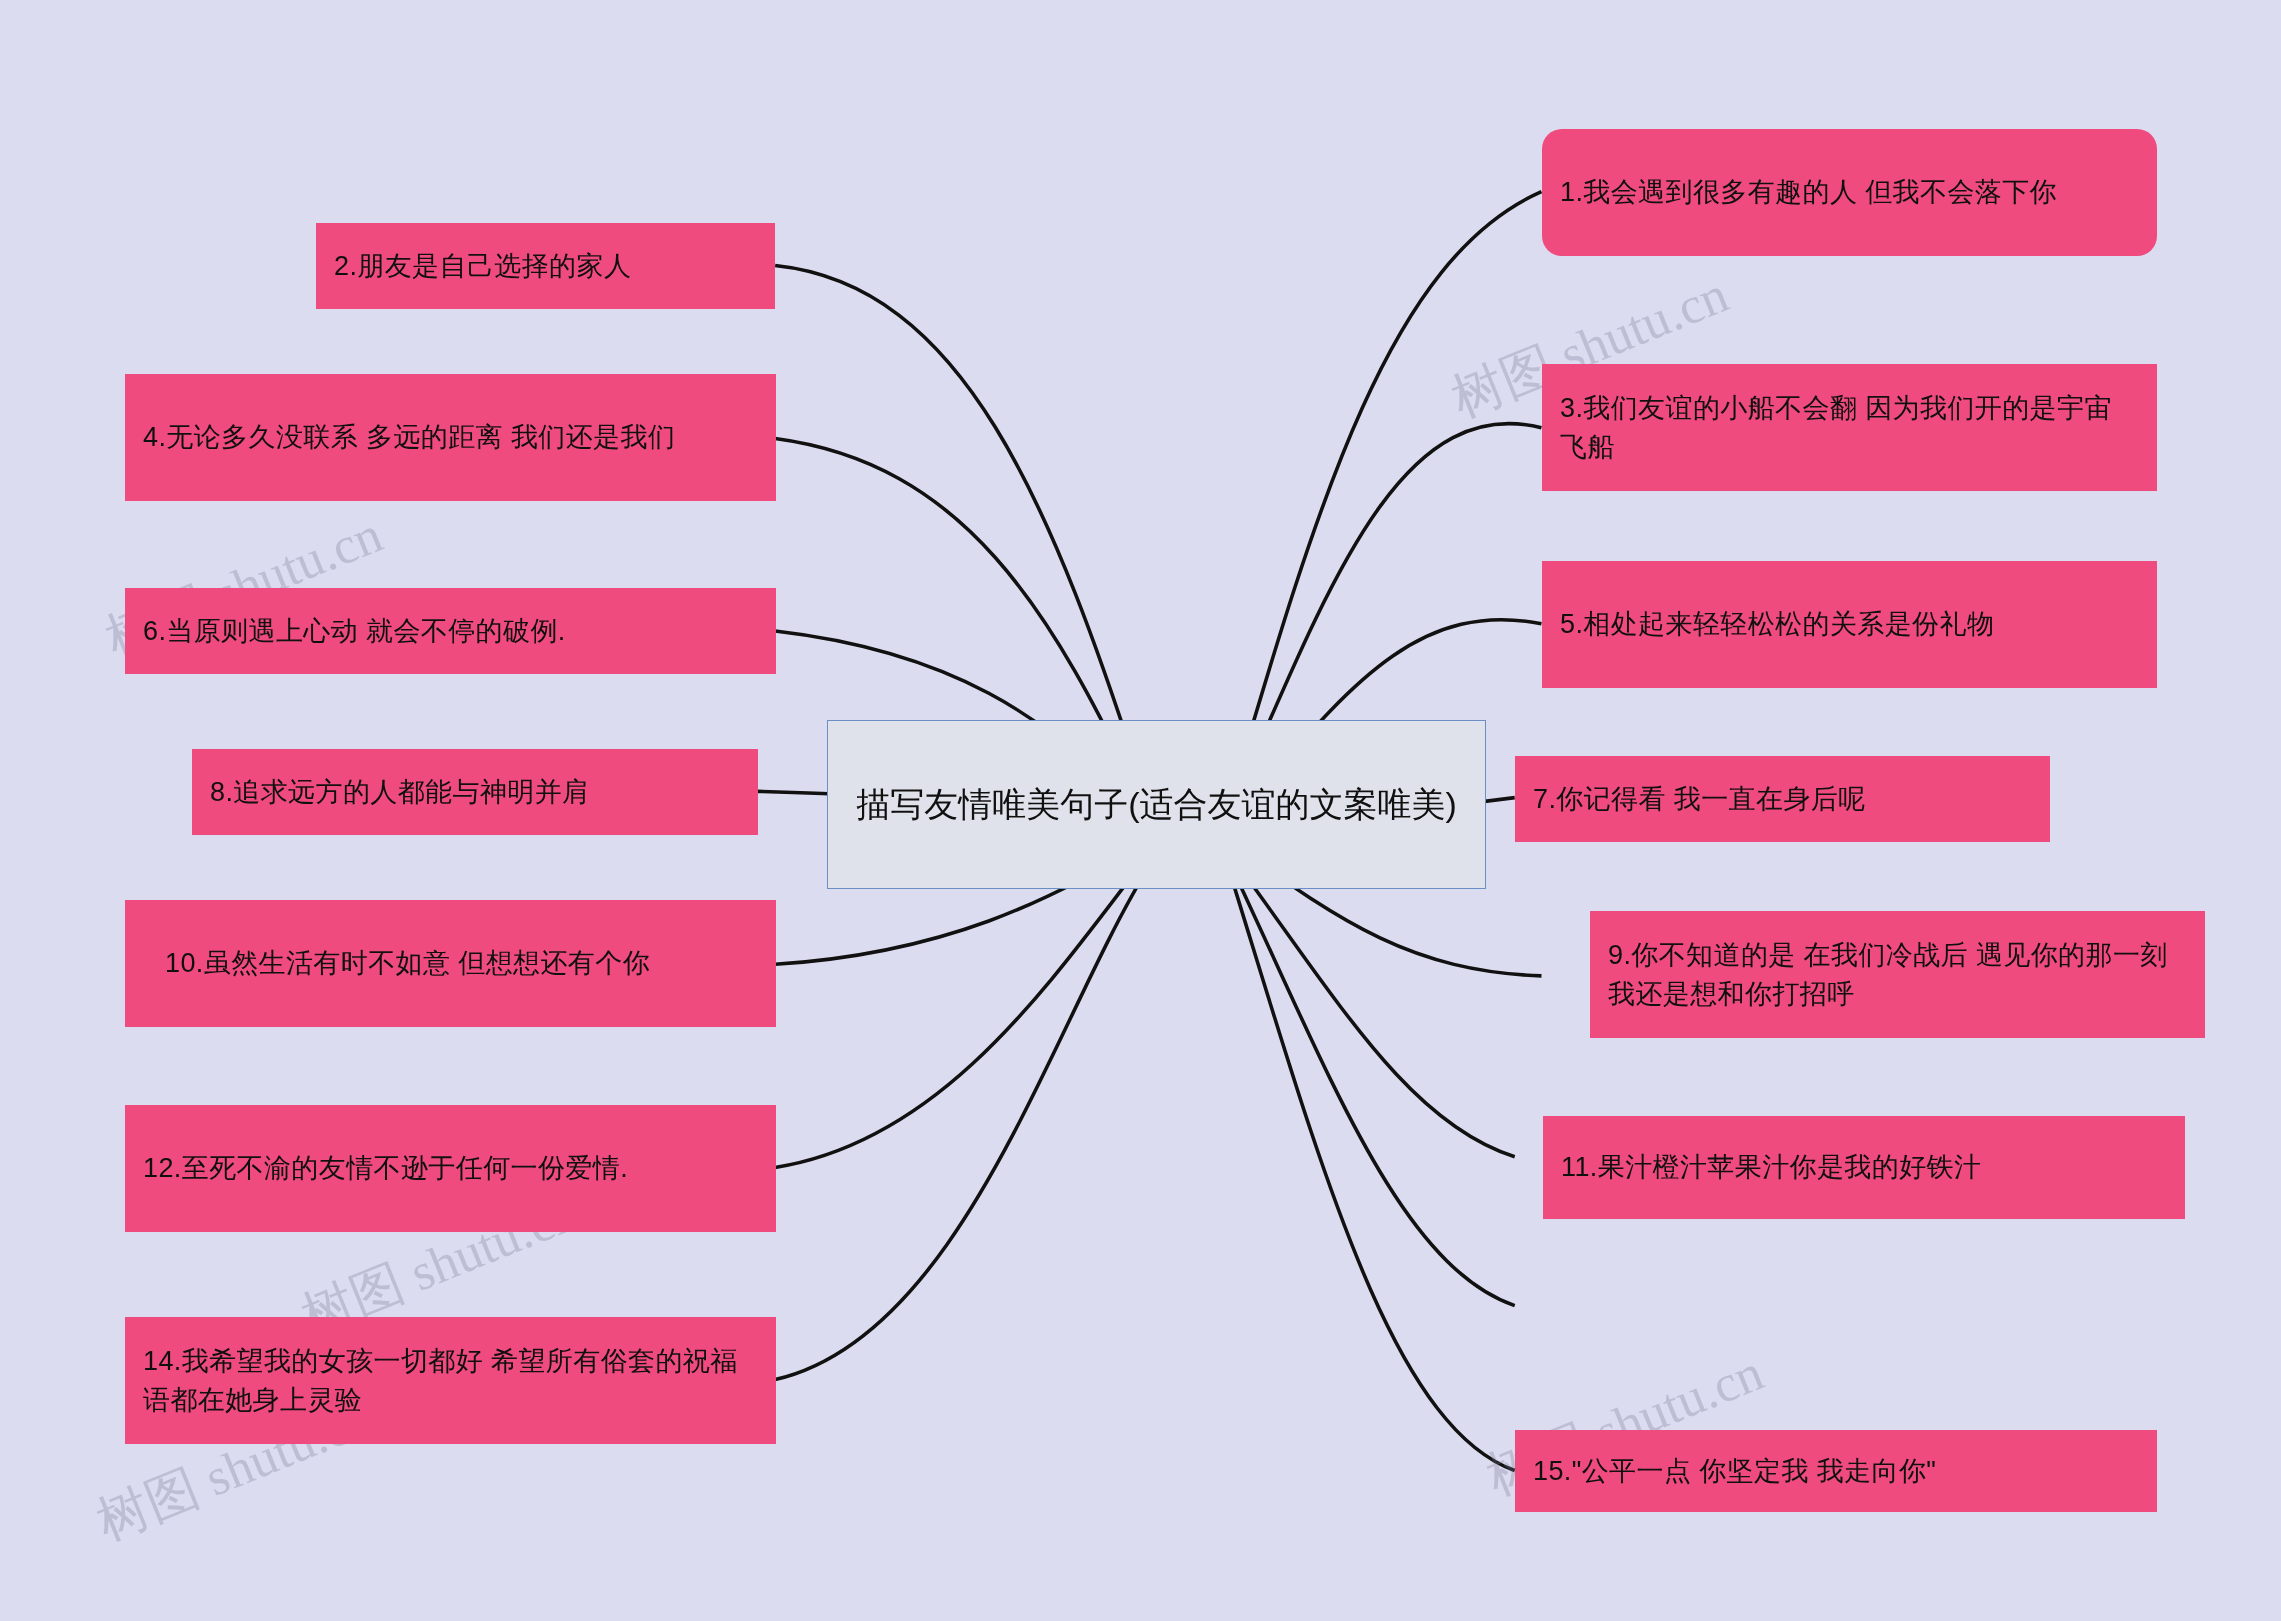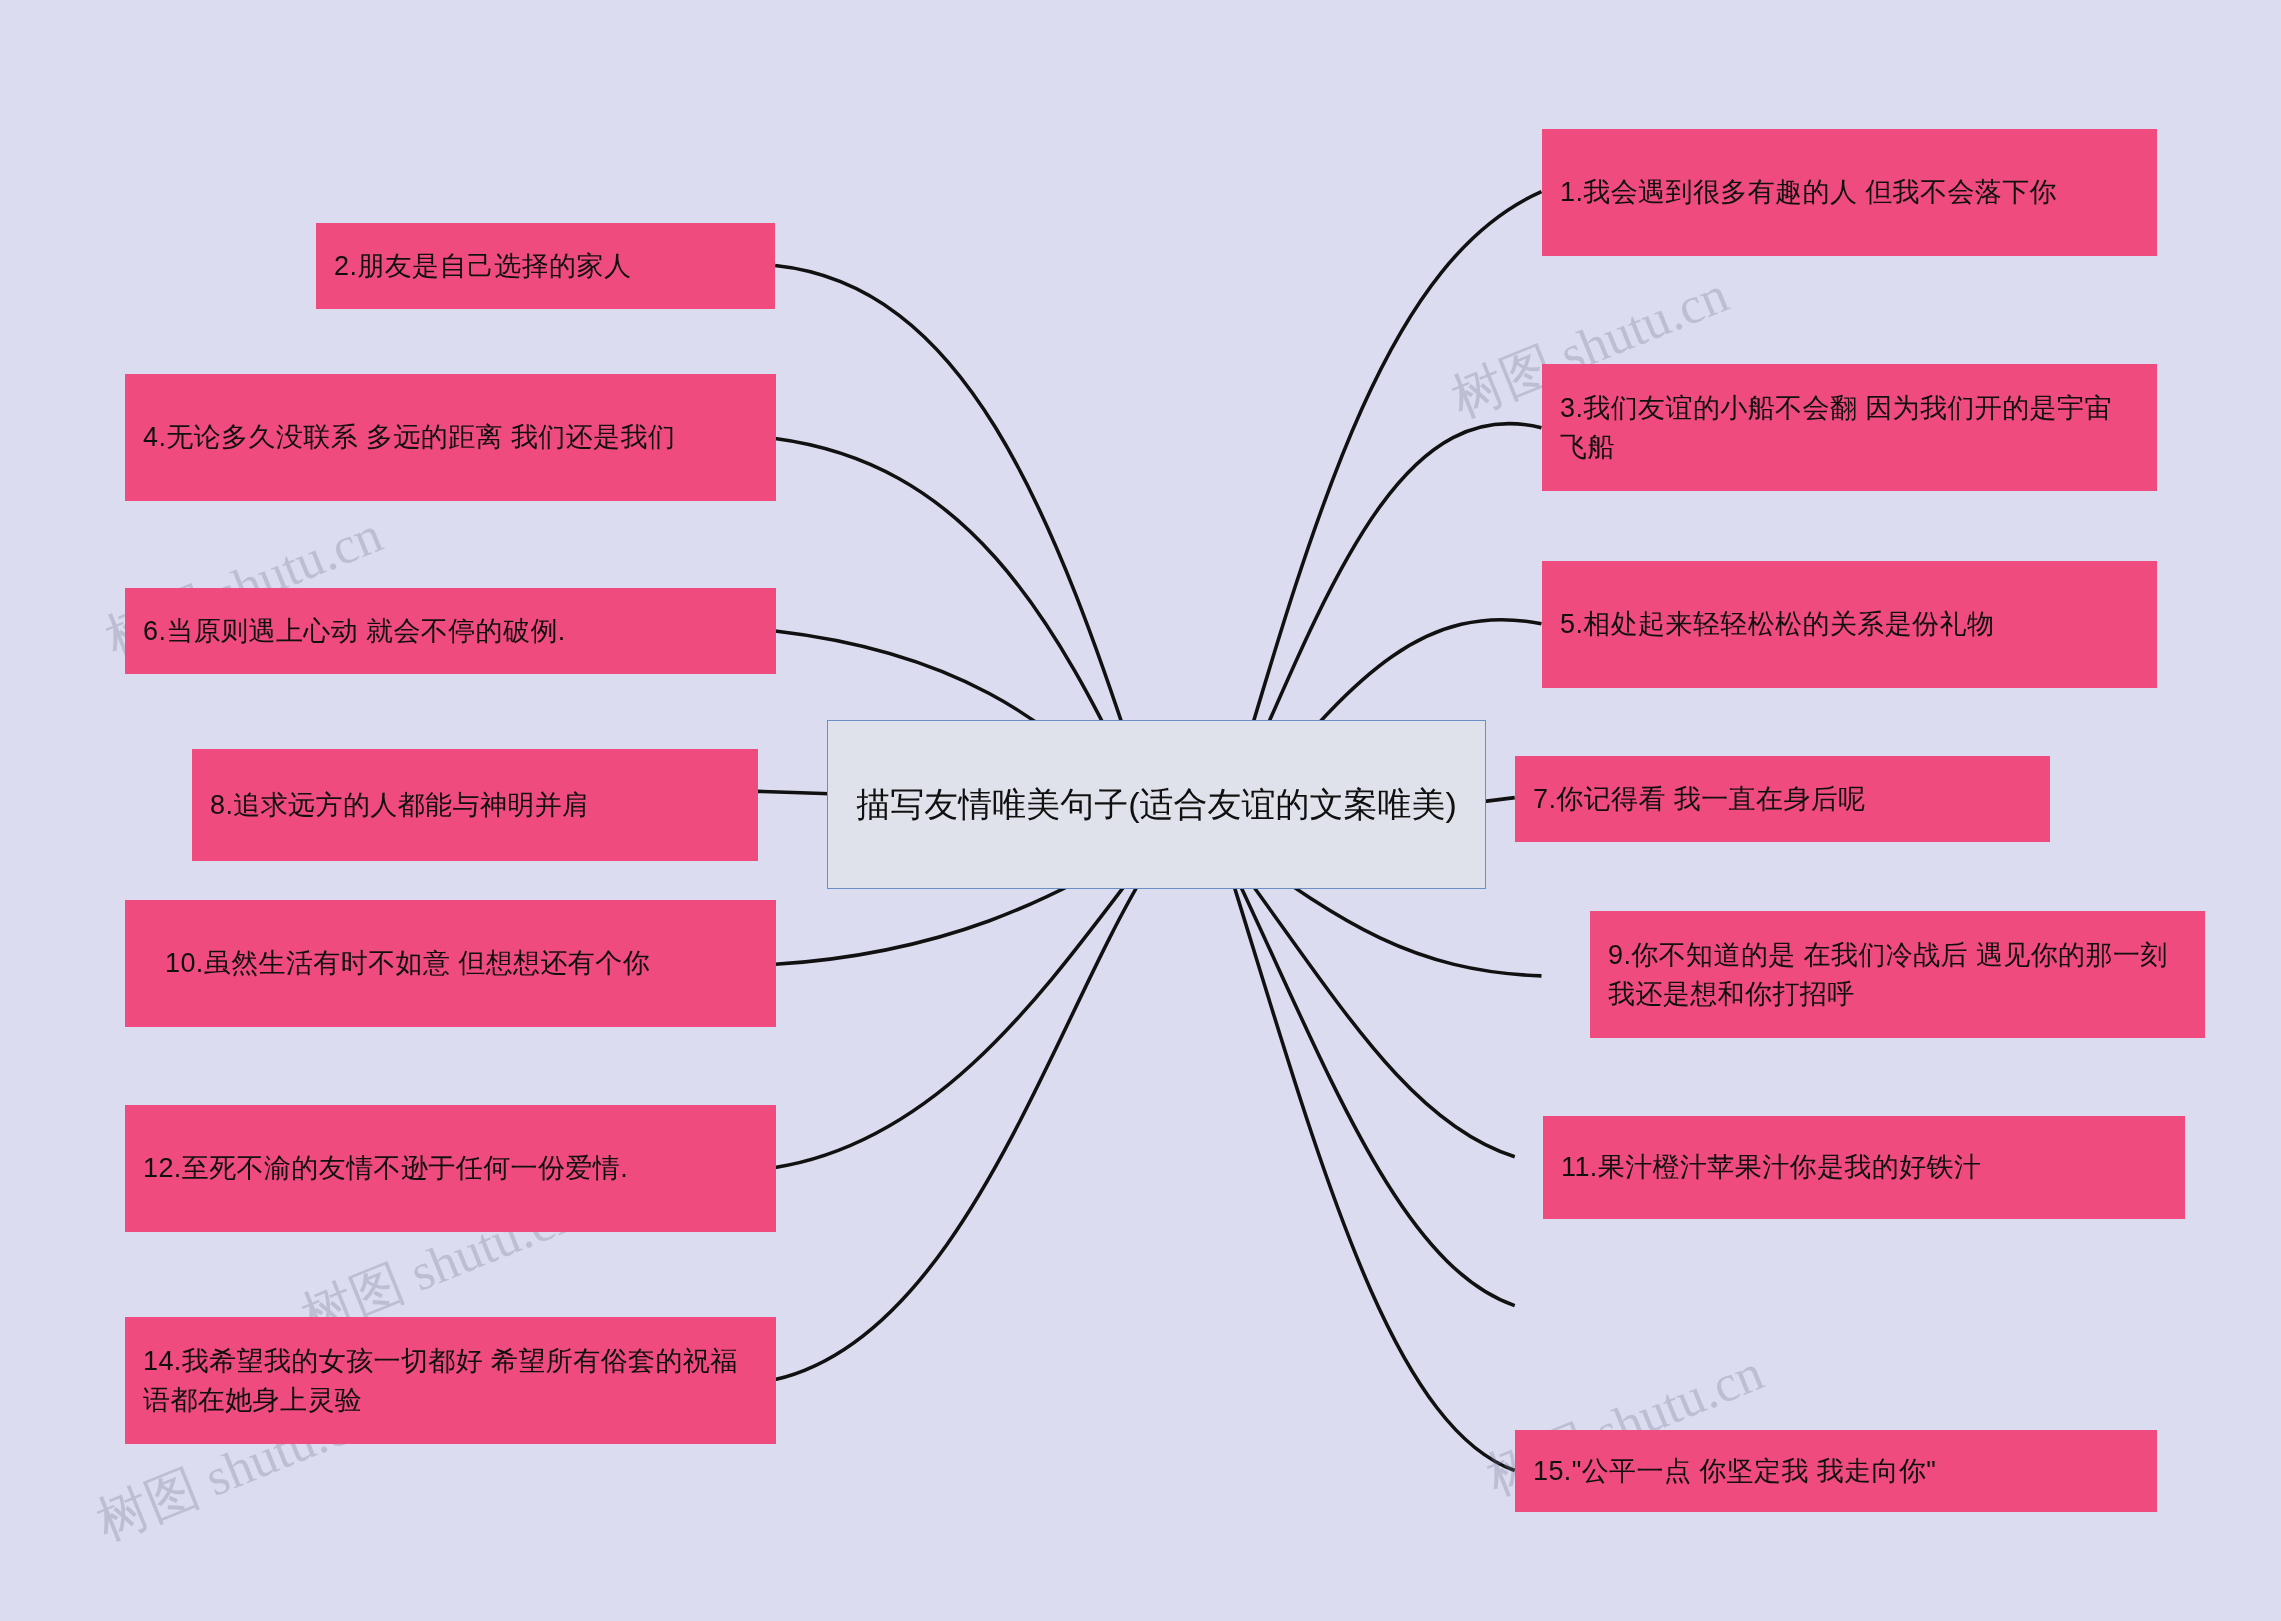--- a/index.html
+++ b/index.html
@@ -113,34 +113,34 @@
 
   <div class="node left" style="left:316px; top:223px; width:459px; height:86px;">
     <span>2.朋友是自己选择的家人</span>
   </div>
   <div class="node left" style="left:125px; top:374px; width:651px; height:127px;">
     <span>4.无论多久没联系 多远的距离 我们还是我们</span>
   </div>
   <div class="node left" style="left:125px; top:588px; width:651px; height:86px;">
     <span>6.当原则遇上心动 就会不停的破例.</span>
   </div>
-  <div class="node left" style="left:192px; top:749px; width:566px; height:112px;">
+  <div class="node left" style="left:192px; top:749px; width:566px; height:86px;">
     <span>8.追求远方的人都能与神明并肩</span>
   </div>
   <div class="node left" style="left:125px; top:900px; width:651px; height:127px;padding-left:40px;">
     <span>10.虽然生活有时不如意 但想想还有个你</span>
   </div>
   <div class="node left" style="left:125px; top:1105px; width:651px; height:127px;">
     <span>12.至死不渝的友情不逊于任何一份爱情.</span>
   </div>
   <div class="node left" style="left:125px; top:1317px; width:651px; height:127px;">
     <span>14.我希望我的女孩一切都好 希望所有俗套的祝福语都在她身上灵验</span>
   </div>
 
-  <div class="node right" style="left:1542px; top:129px; width:615px; height:127px;">
+  <div class="node right" style="left:1542px; top:129px; width:615px; height:127px;border-radius:20px;">
     <span>1.我会遇到很多有趣的人 但我不会落下你</span>
   </div>
   <div class="node right" style="left:1542px; top:364px; width:615px; height:127px;">
     <span>3.我们友谊的小船不会翻 因为我们开的是宇宙飞船</span>
   </div>
   <div class="node right" style="left:1542px; top:561px; width:615px; height:127px;">
     <span>5.相处起来轻轻松松的关系是份礼物</span>
   </div>
   <div class="node right" style="left:1515px; top:756px; width:535px; height:86px;">
     <span>7.你记得看 我一直在身后呢</span>

